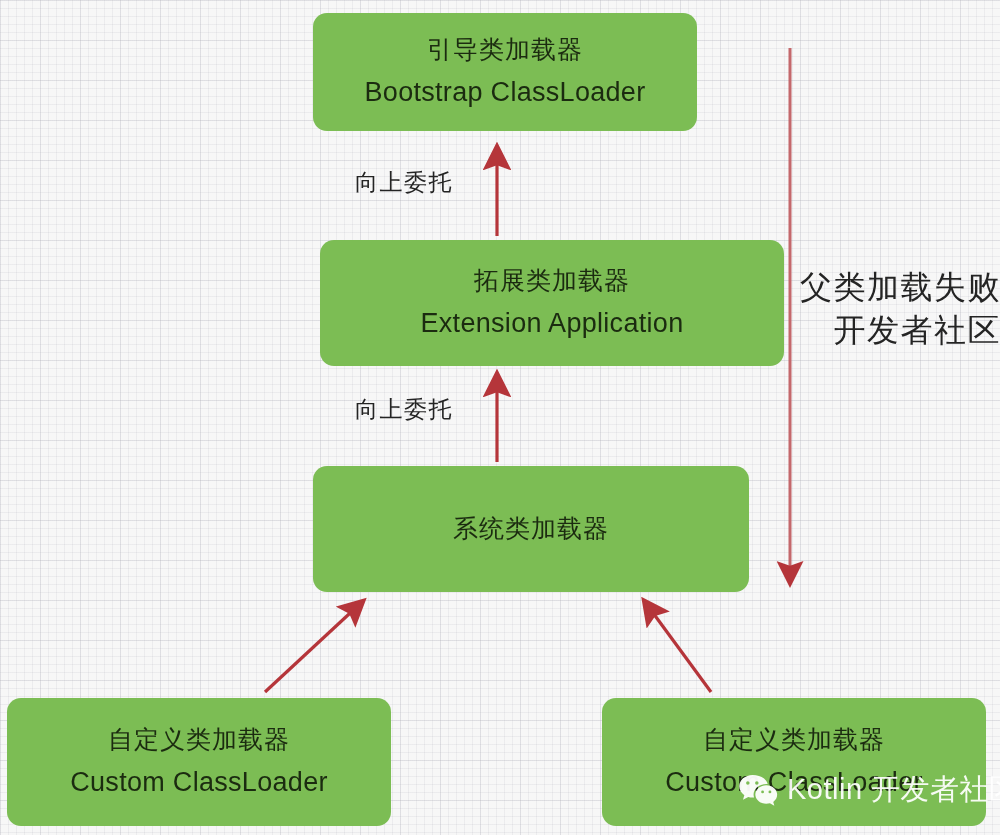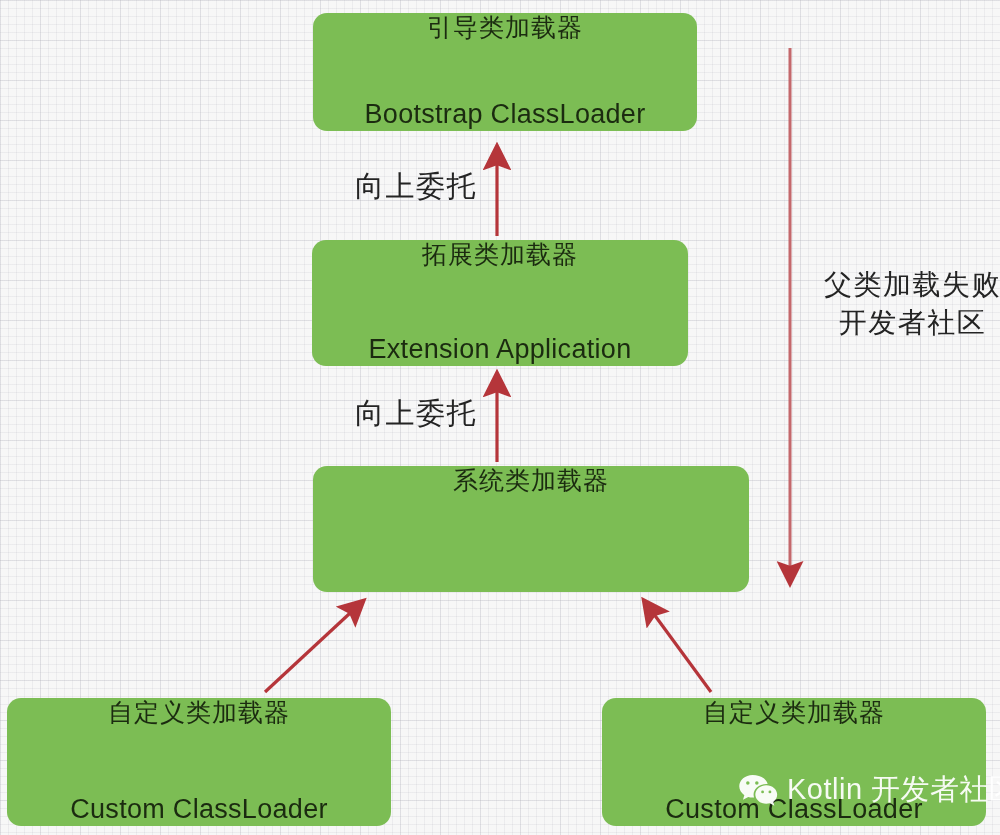--- a/index.html
+++ b/index.html
@@ -29,72 +29,71 @@
 
   
   .node {
     position: absolute;
     box-sizing: border-box;
     background: #7cbd54;
     border-radius: 14px;
     display: flex;
     flex-direction: column;
     align-items: center;
-    justify-content: space-between;
+    justify-content: center;
     color: #1b2b10;
     text-align: center;
     line-height: 1.18;
     user-select: none;
   }
   .node .cn {
     font-size: 25px;
     letter-spacing: 1px;
     font-weight: 400;
     white-space: nowrap;
   }
   .node .en {
     font-size: 27px;
     letter-spacing: 0.3px;
     font-weight: 400;
     white-space: nowrap;
     margin-top: 13px;
   }
 
   #node-bootstrap   { left: 313px; top: 13px;  width: 384px; height: 118px; }
-  #node-extension   { left: 312px; top: 240px; width: 376px; height: 126px; }
+  #node-extension   { left: 320px; top: 240px; width: 464px; height: 126px; }
   #node-application { left: 313px; top: 466px; width: 436px; height: 126px; }
   #node-custom-left { left: 7px;   top: 698px; width: 384px; height: 128px; }
   #node-custom-right{ left: 602px; top: 698px; width: 384px; height: 128px; }
 
   
   #arrows {
     position: absolute;
     left: 0; top: 0;
     width: 1000px; height: 835px;
     pointer-events: none;
   }
 
   
   .label {
     position: absolute;
     color: #242424;
-    font-size: 29px;
+    font-size: 23px;
     letter-spacing: 1.5px;
     line-height: 1.28;
     white-space: nowrap;
     user-select: none;
   }
   #label-delegate-1 { left: 355px; top: 168px; }
   #label-delegate-2 { left: 355px; top: 395px; }
   #label-fallback {
     left: 800px; top: 266px;
-    text-align: center;
+    text-align: right;
     line-height: 1.35;
-    font-size: 28px;
-    padding-left: 24px;
+    font-size: 32px;
   }
   #label-fallback span { display: block; }
 
   
   #watermark {
     position: absolute;
     left: 738px;
     top: 770px;
     display: flex;
     align-items: center;

